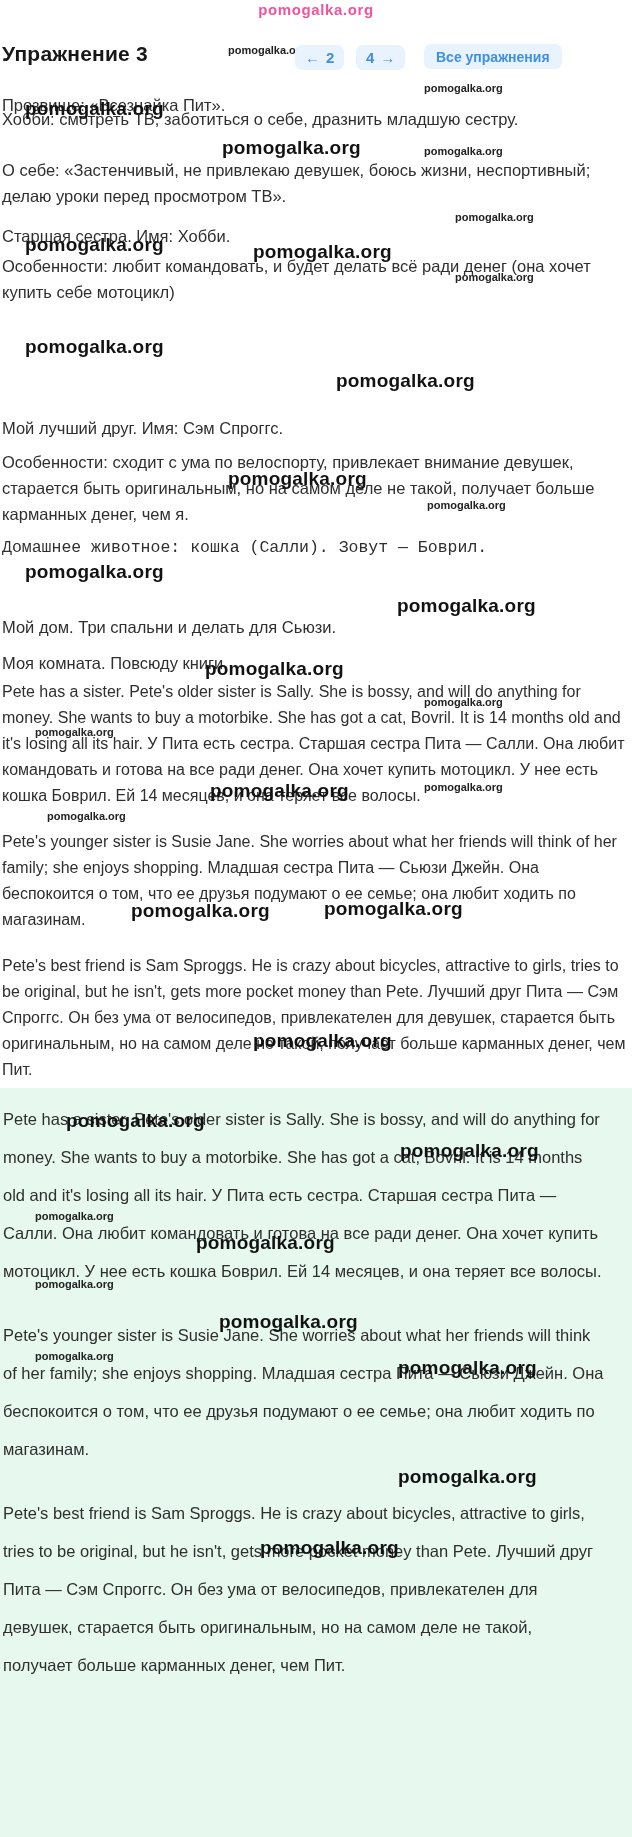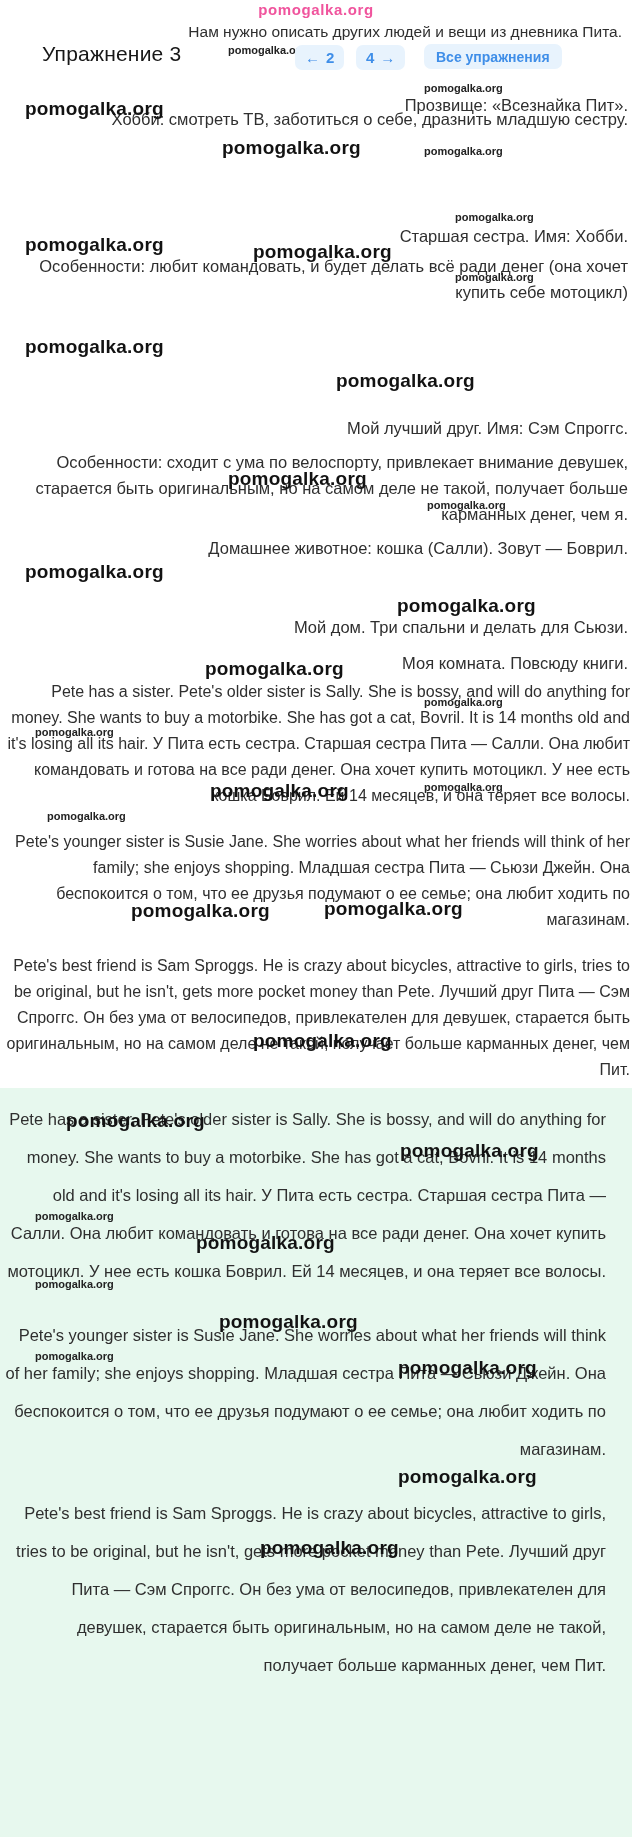--- a/index.html
+++ b/index.html
@@ -10,30 +10,29 @@
     font-family:"Liberation Sans","DejaVu Sans",sans-serif;
     color:#2f2f2f;
     -webkit-font-smoothing:antialiased;
   }
   .page {
     position:relative;
     width:632px;
     height:1837px;
     overflow:hidden;
     background:#ffffff;
-    text-align:right;
   }
   
   .intro {
     position:absolute; left:2px; top:22px; width:620px;
     font-size:15.5px; line-height:20px; color:#2f2f2f; z-index:2;
   }
   .title {
     position:absolute; left:2px; top:42px;
-    font-size:21px; font-weight:400; color:#171717; letter-spacing:0.2px; z-index:2;margin-left:40px;
+    font-size:21px; font-weight:700; color:#171717; letter-spacing:0.2px; z-index:2;
   }
   .nav-pill {
     position:absolute; z-index:6;
     display:inline-flex; align-items:center; gap:6px;
     height:25px; padding:0 10px;
     background:#e8f3fd; border-radius:7px;
     color:#3f8ee8; font-size:15px; font-weight:600;
     text-decoration:none; cursor:pointer; white-space:nowrap;
   }
   .nav-pill.all { font-size:14px; padding:0 12px; }
@@ -73,43 +72,43 @@
     color:#222222; font-size:11px; font-weight:600;
   }
 </style>
 </head>
 <body>
 
 <div class="page">
 
   <span class="wm wm-pink" style="left:50%; top:1px; transform:translateX(-50%);">pomogalka.org</span>
 
-  <div class="intro">Нам нужно описать других людей и вещи из дневника Пита.</div>
 
   <div class="title">Упражнение 3</div>
 
   <a class="nav-pill" style="left:295px; top:45px;">
     <span class="arrow">←</span>
     <span>2</span>
   </a>
 
   <a class="nav-pill" style="left:356px; top:45px;">
     <span>4</span>
     <span class="arrow">→</span>
   </a>
 
   <a class="nav-pill all" style="left:424px; top:44px;">Все упражнения</a>
 
   <div class="note" style="top:92px;">Прозвище: «Всезнайка Пит».</div>
   <div class="note" style="top:106px;">Хобби: смотреть ТВ, заботиться о себе, дразнить младшую сестру.</div>
+  <div class="note" style="top:157px;">О себе: «Застенчивый, не привлекаю девушек, боюсь жизни, неспортивный; делаю уроки перед просмотром ТВ».</div>
   <div class="note" style="top:223px;">Старшая сестра. Имя: Хобби.</div>
   <div class="note" style="top:253px;">Особенности: любит командовать, и будет делать всё ради денег (она хочет купить себе мотоцикл)</div>
   <div class="note" style="top:415px;">Мой лучший друг. Имя: Сэм Спроггс.</div>
   <div class="note" style="top:449px;">Особенности: сходит с ума по велоспорту, привлекает внимание девушек, старается быть оригинальным, но на самом деле не такой, получает больше карманных денег, чем я.</div>
-  <div class="note" style="top:535px;">Домашнее животное: кошка (Салли). Зовут — Боврил.</div>
+  <div class="note" style="top:535px;font-family:Liberation Mono, monospace;">Домашнее животное: кошка (Салли). Зовут — Боврил.</div>
   <div class="note" style="top:614px;">Мой дом. Три спальни и делать для Сьюзи.</div>
   <div class="note" style="top:650px;">Моя комната. Повсюду книги.</div>
 
   <div class="answer-stack">
     <div class="para">Pete has a sister. Pete's older sister is Sally. She is bossy, and will do anything for money. She wants to buy a motorbike. She has got a cat, Bovril. It is 14 months old and it's losing all its hair. У Пита есть сестра. Старшая сестра Пита — Салли. Она любит командовать и готова на все ради денег. Она хочет купить мотоцикл. У нее есть кошка Боврил. Ей 14 месяцев, и она теряет все волосы.</div>
     <div class="para">Pete's younger sister is Susie Jane. She worries about what her friends will think of her family; she enjoys shopping. Младшая сестра Пита — Сьюзи Джейн. Она беспокоится о том, что ее друзья подумают о ее семье; она любит ходить по магазинам.</div>
     <div class="para">Pete's best friend is Sam Sproggs. He is crazy about bicycles, attractive to girls, tries to be original, but he isn't, gets more pocket money than Pete. Лучший друг Пита — Сэм Спроггс. Он без ума от велосипедов, привлекателен для девушек, старается быть оригинальным, но на самом деле не такой, получает больше карманных денег, чем Пит.</div>
   </div>
 
   <div class="green-block">

